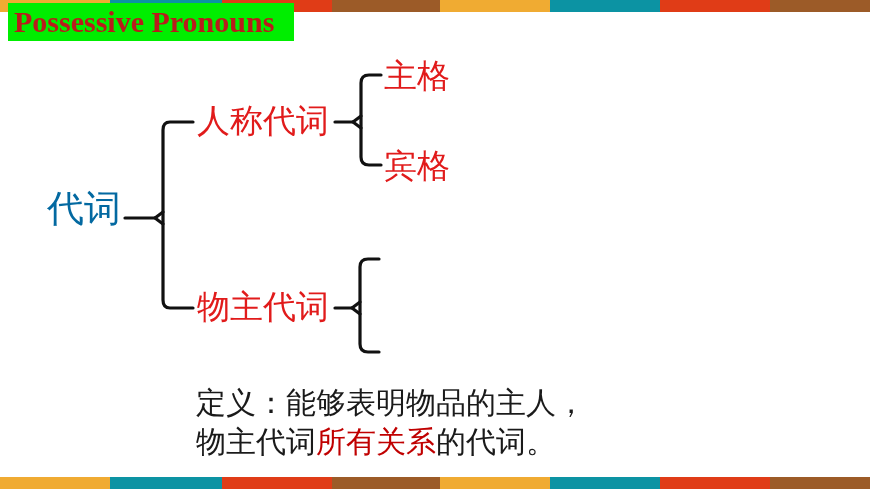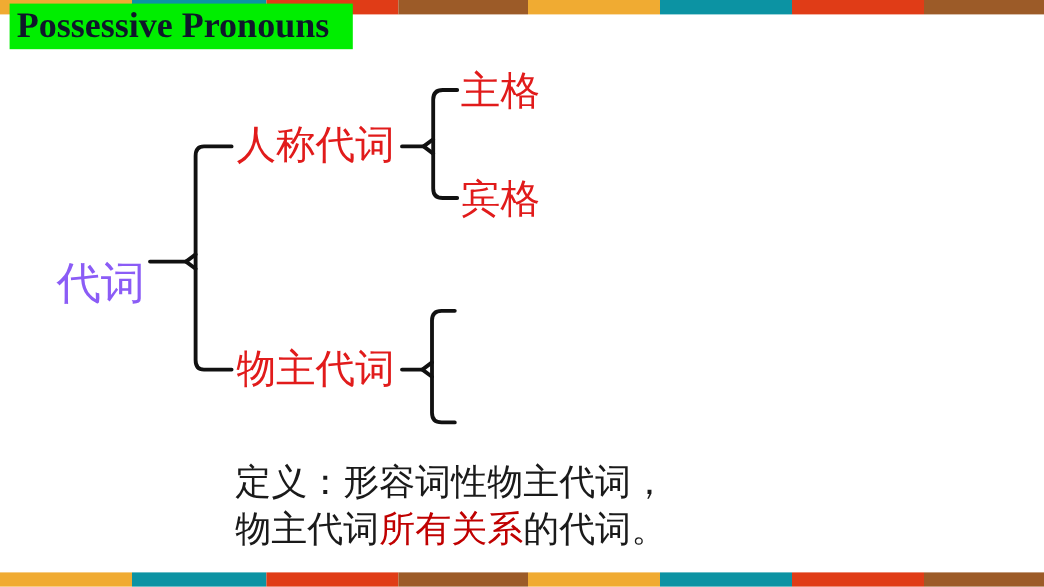--- a/index.html
+++ b/index.html
@@ -41,21 +41,21 @@
     display: flex;
     align-items: center;
     padding-left: 6px;
     box-sizing: border-box;
   }
   .title-text {
     font-family: "Liberation Serif", "DejaVu Serif", serif;
     font-weight: bold;
     font-size: 30px;
     line-height: 30px;
-    color: #0f172a;
+    color: #b91c1c;
     letter-spacing: 0px;
     white-space: nowrap;
   }
 
   
   .diagram {
     position: absolute;
     left: 0;
     top: 0;
     width: 870px;
@@ -64,22 +64,21 @@
   .node {
     position: absolute;
     white-space: nowrap;
     font-family: "DejaVu Sans", "Liberation Sans", sans-serif;
     line-height: 1;
   }
   .node-root {
     left: 47px;
     top: 190px;
     font-size: 37px;
-    color: #8b5cf6;
-    margin-top: 27px;
+    color: #0369a1;
   }
   .node-l1-a {
     left: 197px;
     top: 104px;
     font-size: 33px;
     color: #E11B1B;
   }
   .node-l1-b {
     left: 197px;
     top: 290px;
@@ -172,21 +171,21 @@
   </svg>
 
   <div class="node node-root">代词</div>
   <div class="node node-l1-b">物主代词</div>
   <div class="node node-l1-a">人称代词</div>
   <div class="node node-l2-b">宾格</div>
   <div class="node node-l2-a">主格</div>
 </div>
 
 <div class="definition">
-  <div>定义：形容词性物主代词，</div>
+  <div>定义：能够表明物品的主人，</div>
   <div><span>物主代词</span><span class="hl">所有关系</span><span>的代词。</span></div>
 </div>
 
 <div class="stripe-bar bottom">
   <div class="stripe-seg" style="width:110px;background:#F0AB32;"></div>
   <div class="stripe-seg" style="width:112px;background:#0C93A3;"></div>
   <div class="stripe-seg" style="width:110px;background:#E03C17;"></div>
   <div class="stripe-seg" style="width:108px;background:#9C5B28;"></div>
   <div class="stripe-seg" style="width:110px;background:#F0AB32;"></div>
   <div class="stripe-seg" style="width:110px;background:#0C93A3;"></div>

